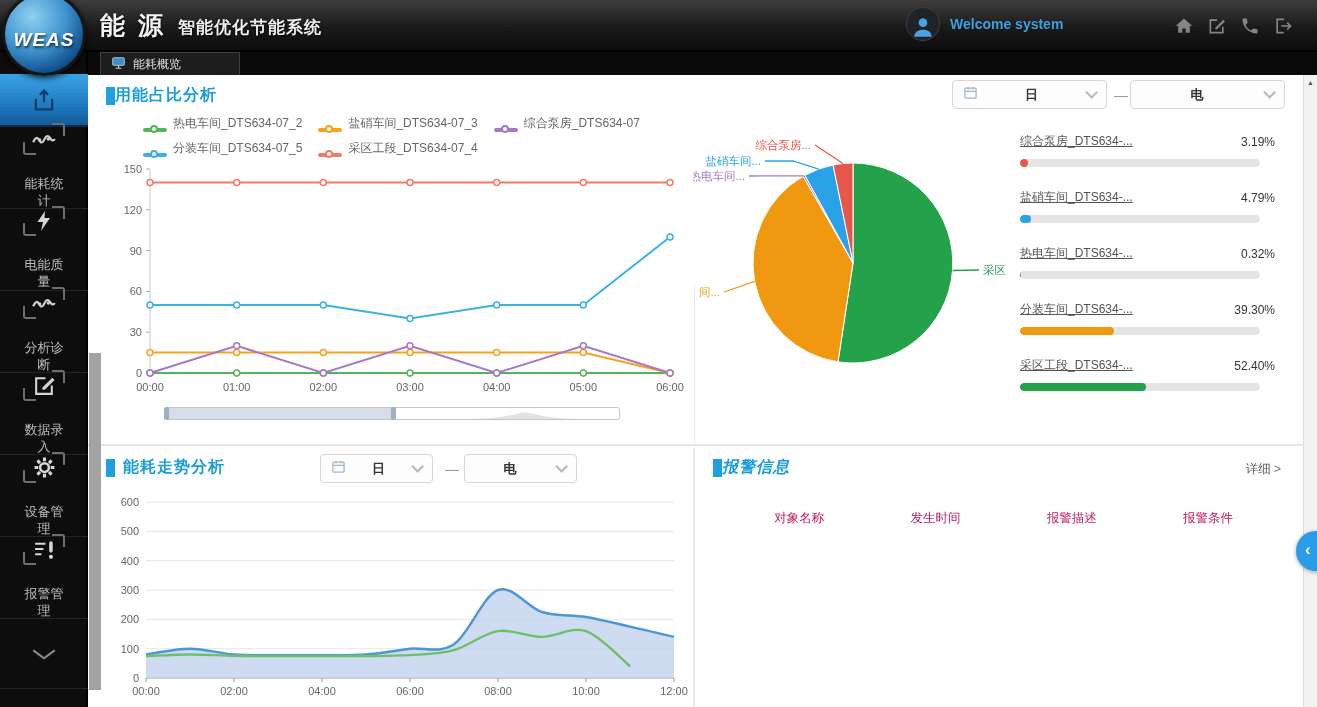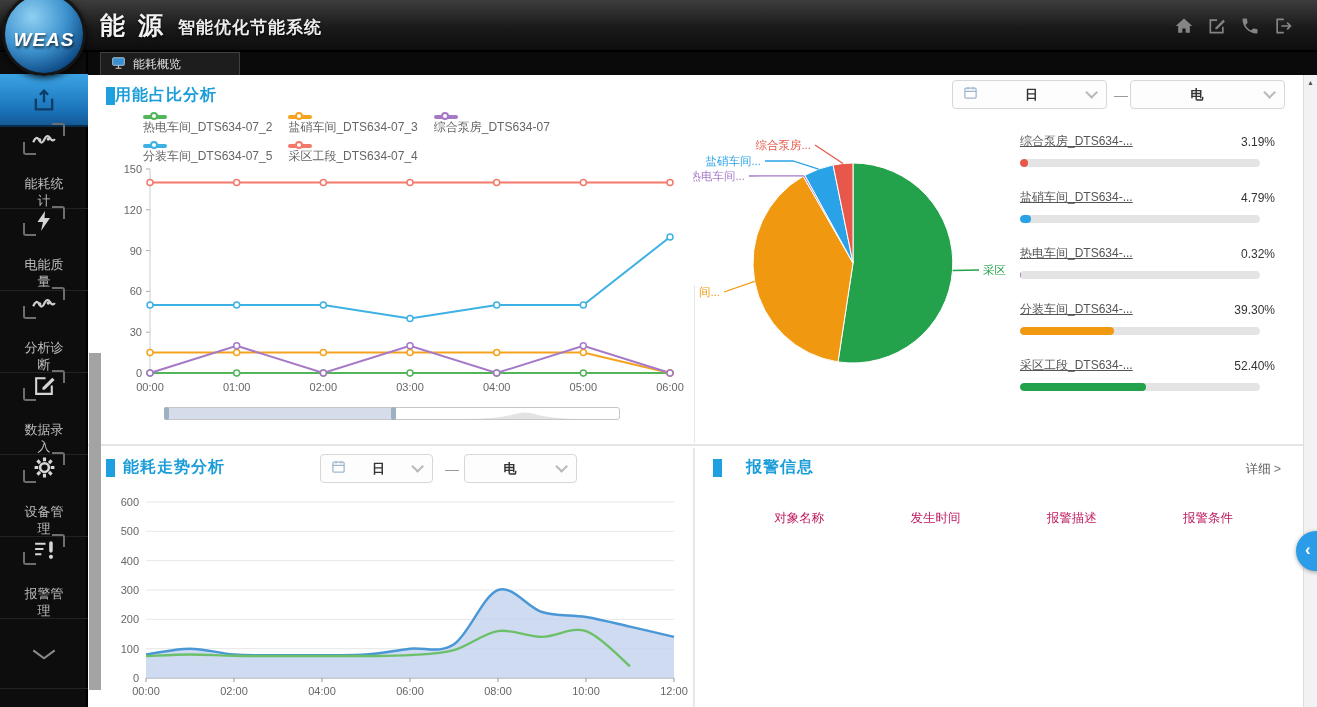--- a/index.html
+++ b/index.html
@@ -58,21 +58,21 @@
     transform:rotate(45deg) translateY(-3px); margin-right:12px; }
   .sel .cal { margin-left:10px; }
   .sel-dash { position:absolute; color:#9a9a9a; font-size:14px; }
 
   
   #usage-panel { position:absolute; left:0; top:0; width:1215px; height:371px; background:#fff;
     border-bottom:2px solid #e5e5e5; }
   #usage-title-row { position:absolute; left:18px; top:10px; display:flex; align-items:center; }
   #line-legend { position:absolute; left:55px; top:40px; width:568px; display:flex; flex-wrap:wrap;
     row-gap:8px; }
-  .lg-item { display:flex; align-items:flex-start; margin-right:16px; cursor:pointer;flex-direction:column; }
+  .lg-item { display:flex; align-items:flex-end; margin-right:16px; cursor:pointer; }
   .lg-marker { position:relative; width:24px; height:4px; border-radius:2px; margin-right:6px; }
   .lg-marker i { position:absolute; left:7px; top:-3px; width:8px; height:8px; border-radius:50%;
     background:#fff; border:2px solid; }
   .lg-label { color:#666; font-size:12px; }
 
   #data-zoom { position:absolute; left:77px; top:332px; width:455px; height:13px; background:#fff;
     border:1px solid #c6c6c6; border-radius:3px; cursor:pointer; }
   #dz-selected { position:absolute; left:0; top:0; height:11px; width:50%; background:#d4dde9;
     border-radius:2px 0 0 2px; }
   .dz-handle { position:absolute; top:-1px; width:5px; height:13px; background:#9fb0c2; border-radius:2px; }
@@ -86,21 +86,21 @@
   .prop-name { color:#555; font-size:12px;text-decoration:underline; }
   .prop-pct { color:#333; font-size:12px; }
   .prop-track { margin-top:9px; width:240px; height:8px; background:#e4e4e4; border-radius:4px; overflow:hidden; }
   .prop-fill { height:8px; border-radius:4px; }
 
   
   #trend-panel { position:absolute; left:0; top:373px; width:607px; height:259px; background:#fff;
     border-right:2px solid #e8e8e8; }
   #trend-title-row { position:absolute; left:18px; top:9px; display:flex; align-items:center; gap:8px; }
   #alarm-panel { position:absolute; left:609px; top:373px; width:606px; height:259px; background:#fff; }
-  #alarm-title-row { position:absolute; left:16px; top:9px; display:flex; align-items:center; gap:24px; }
+  #alarm-title-row { position:absolute; left:16px; top:9px; display:flex; align-items:center; gap:0;font-style:italic; }
   #alarm-detail { position:absolute; right:22px; top:13px; color:#555; font-size:12.5px; cursor:pointer; }
   #alarm-detail .gt { color:#777; margin-left:3px; }
   #alarm-headers { position:absolute; left:34px; top:62px; width:545px; display:grid;
     grid-template-columns:repeat(4,1fr); }
   .alarm-col { text-align:center; color:#be185d; font-size:12.5px; }
 
   
   #scrollbar { position:absolute; left:1215px; top:0; width:14px; height:632px; background:#f2f2f2;
     border-left:1px solid #ddd; }
   #scroll-up { width:13px; height:15px; text-align:center; color:#555; font-size:7px; line-height:15px;
@@ -111,20 +111,28 @@
     color:#fff; font-size:17px; font-weight:bold; line-height:38px; padding-left:9px; }
 
   svg text { font-family:"Liberation Sans","DejaVu Sans",sans-serif; }
 </style>
 </head>
 <body>
 
 <div id="header">
   <div id="app-title-main">能 源</div>
   <div id="app-title-sub">智能优化节能系统</div>
+  <div id="welcome-wrap">
+    <div id="avatar">
+      <svg width="26" height="26" viewBox="0 0 24 24">
+          <path fill="#4aa3e0" d="M12 4a4 4 0 110 8 4 4 0 010-8zM4 21c0-4.4 3.6-6.5 8-6.5s8 2.1 8 6.5z"></path>
+        </svg>
+    </div>
+    <span id="welcome-text">Welcome system</span>
+  </div>
   <div id="header-icons">
     <span class="hicon">
       <svg width="20" height="20" viewBox="0 0 24 24">
           <path fill="#a8a8a8" d="M12 3L2 12h3v8h5v-5h4v5h5v-8h3z"></path>
         </svg>
     </span>
     <span class="hicon">
       <svg width="20" height="20" viewBox="0 0 24 24">
           <path fill="none" stroke="#a8a8a8" stroke-width="2" d="M19 13v7H4V5h8"></path>
           <path fill="#a8a8a8" d="M10 14l9.5-9.5 2 2L12 16h-2z"></path>

